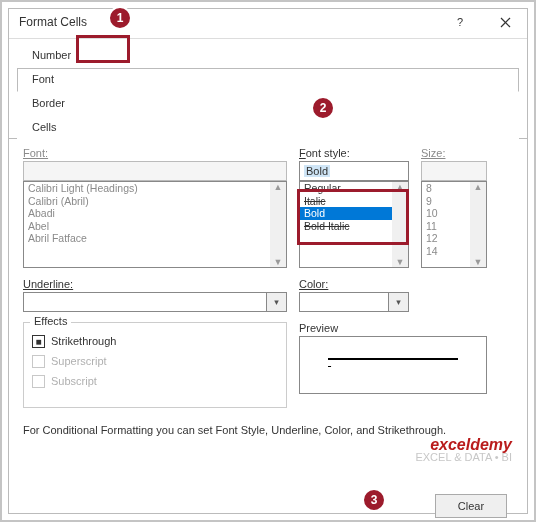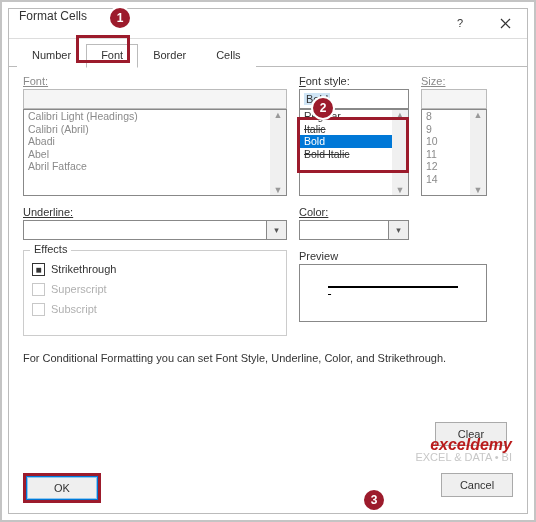--- a/index.html
+++ b/index.html
@@ -1,24 +1,24 @@
 <!DOCTYPE html>
 <html><head>
 <meta charset="utf-8">
 <style>
   * { box-sizing: border-box; font-family: "Segoe UI", Tahoma, sans-serif; font-size: 11px; }
   body { margin: 0; background: #fff; }
   .outer { width: 536px; height: 522px; border: 2px solid #c4c4c4; position: relative; background: #fff; }
   .dialog { position: absolute; left: 6px; top: 6px; right: 6px; bottom: 6px; background: #fff; border: 1px solid #bbb; display: flex; flex-direction: column; }
-  .titlebar { height: 30px; display: flex; padding: 0 0 3px 10px; border-bottom: 1px solid #ddd; background: #fff; }
+  .titlebar { height: 30px; display: flex; align-items: center; padding: 0 0 3px 10px; border-bottom: 1px solid #ddd; background: #fff; }
   .title { font-size: 12px; color: #333; }
   .titlebar .spacer { flex: 1; }
   .winbtn { width: 44px; height: 28px; display: flex; align-items: center; justify-content: center; color: #333; }
   .winbtn svg { display: block; }
-  .tabs { display: flex; padding: 4px 8px 0 8px; }
+  .tabs { display: flex; padding: 4px 8px 0 8px; flex-direction: column; }
   .tab { padding: 4px 14px 6px 14px; border: 1px solid transparent; color: #333; cursor: pointer; position: relative; top: 1px; background: #fff; }
   .tab.active { border: 1px solid #bbb; border-bottom: 1px solid #fff; }
   .tab-hl { position: absolute; border: 3px solid #9c1b2c; pointer-events: none; }
   .tab-hl.font { left: 74px; top: 33px; width: 54px; height: 28px; }
   .badge { position: absolute; width: 24px; height: 24px; border-radius: 50%; background: #9c1b2c; color: #fff; display: flex; align-items: center; justify-content: center; font-size: 12px; font-weight: bold; border: 2px solid #fff; }
   .b1 { left: 106px; top: 4px; }
   .b2 { left: 309px; top: 94px; }
   .b3 { left: 360px; bottom: 8px; }
   .tabline { border-bottom: 1px solid #bbb; margin-top: -1px; }
   .body { padding: 8px 14px; flex: 1; position: relative; }

